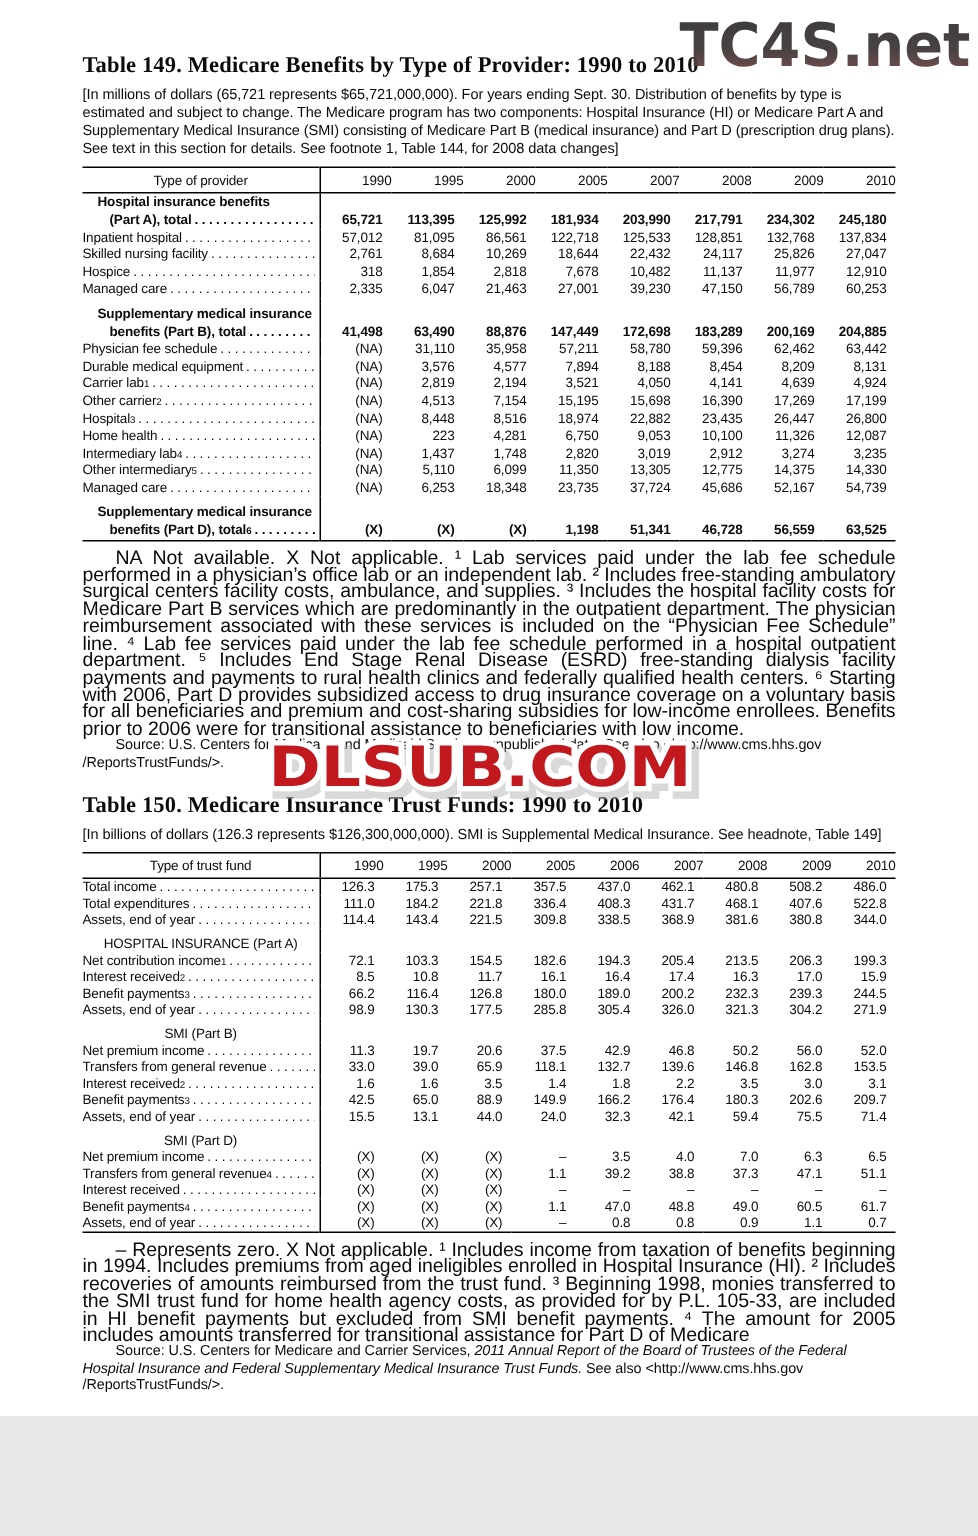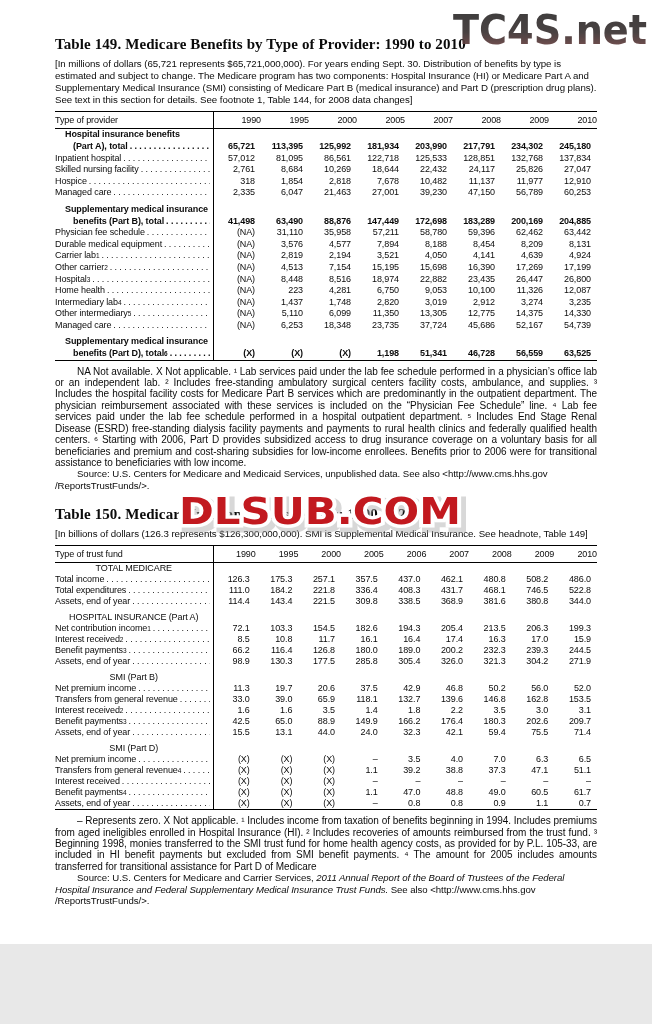--- a/index.html
+++ b/index.html
@@ -10,40 +10,40 @@
   .tbl-title{font-family:"Liberation Serif",serif;font-weight:bold;font-size:15px;
              margin:0 0 5px 0;letter-spacing:.1px;}
   .headnote{font-size:9.7px;line-height:12.1px;margin:0 0 5px 0;text-align:left;
             letter-spacing:-.05px;}
 
   table.data{border-collapse:collapse;table-layout:fixed;width:542px;
              border-top:1.5px solid #000;border-bottom:1.5px solid #000;
              font-size:9px;letter-spacing:-.1px;}
   table.data thead th{font-weight:normal;border-bottom:1px solid #000;height:16px;
                       vertical-align:middle;font-size:9px;padding:0;}
-  th.stub-h{text-align:left;}
+  th.stub-h{text-align:center;}
   th.yr{text-align:right;padding-right:6px;}
   td{padding:0;}
   td.num{text-align:right;padding-right:6px;vertical-align:bottom;white-space:nowrap;}
   .first{border-left:1px solid #000;}
   td.stub{overflow:hidden;vertical-align:bottom;}
   .lab{display:flex;align-items:baseline;}
   .lab .txt{white-space:nowrap;}
   .dots{flex:1 1 auto;overflow:hidden;white-space:nowrap;margin:0 3px 0 2px;color:#0b0b0b;}
   .dots::after{content:" . . . . . . . . . . . . . . . . . . . . . . . . . . . . . . . . . . . . . . . . . . . . . . . .";}
   tr.bold{font-weight:bold;}
   .l1{padding-left:10px;font-weight:bold;white-space:nowrap;}
   .l2{padding-left:18px;font-weight:bold;}
   td.section{text-align:center;}
   tr.gap>td{padding-top:5px;}
   #t149 tbody td{line-height:11.6px;}
   #t150 tbody td{line-height:11px;}
   sup{font-size:6.5px;line-height:0;vertical-align:super;}
 
-  .footnote{font-size:10px;line-height:11.4px;margin:5px 0 0 0;text-indent:22px;
+  .footnote{font-size:13px;line-height:11.4px;margin:5px 0 0 0;text-indent:22px;
             text-align:justify;letter-spacing:-.05px;}
   .source{font-size:9.6px;line-height:11.4px;margin:0;text-indent:22px;letter-spacing:-.05px;}
   .t150-title{margin-top:15px;}
   .em{font-style:italic;}
 
   .page-id{position:absolute;left:55px;top:943px;font-size:18px;color:#111;}
   .page-id .num{margin-right:10px;}
   .census{position:absolute;right:57px;top:962px;font-size:9.3px;color:#2a3550;}
 
   .wm{position:absolute;pointer-events:none;}
@@ -383,24 +383,20 @@
             <th class="yr">2005</th>
             <th class="yr">2006</th>
             <th class="yr">2007</th>
             <th class="yr">2008</th>
             <th class="yr">2009</th>
             <th class="yr">2010</th>
           </tr>
       </thead>
       <tbody>
           <tr>
-            <td class="stub section">TOTAL MEDICARE</td>
-            <td class="num first" colspan="9"></td>
-          </tr>
-          <tr>
             <td class="stub">
               <div class="lab">
                 <span class="txt">Total income</span>
                 <span class="dots"></span>
               </div>
             </td>
             <td class="num first">126.3</td>
             <td class="num">175.3</td>
             <td class="num">257.1</td>
             <td class="num">357.5</td>
@@ -417,21 +413,21 @@
                 <span class="dots"></span>
               </div>
             </td>
             <td class="num first">111.0</td>
             <td class="num">184.2</td>
             <td class="num">221.8</td>
             <td class="num">336.4</td>
             <td class="num">408.3</td>
             <td class="num">431.7</td>
             <td class="num">468.1</td>
-            <td class="num">746.5</td>
+            <td class="num">407.6</td>
             <td class="num">522.8</td>
           </tr>
           <tr>
             <td class="stub">
               <div class="lab">
                 <span class="txt">Assets, end of year</span>
                 <span class="dots"></span>
               </div>
             </td>
             <td class="num first">114.4</td>

